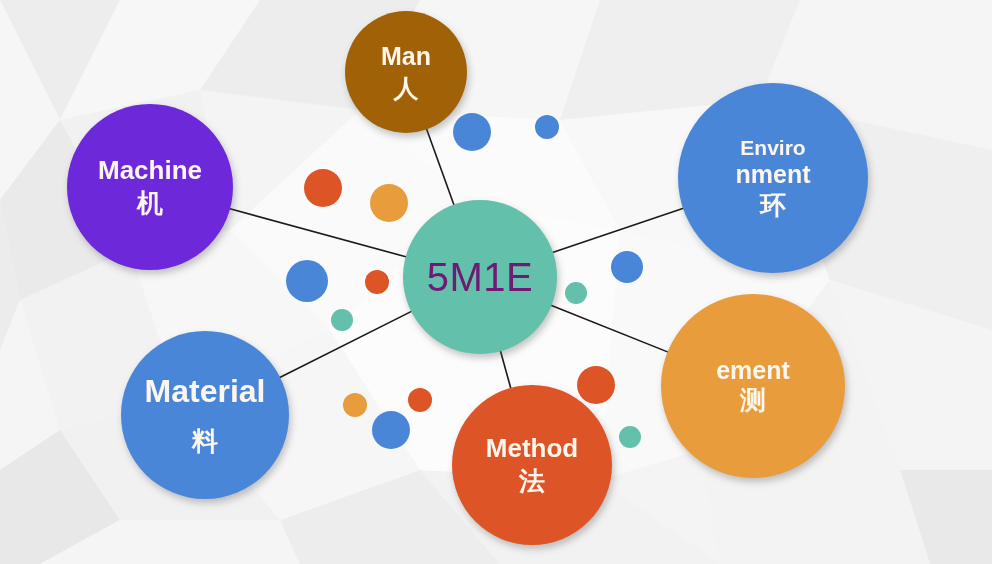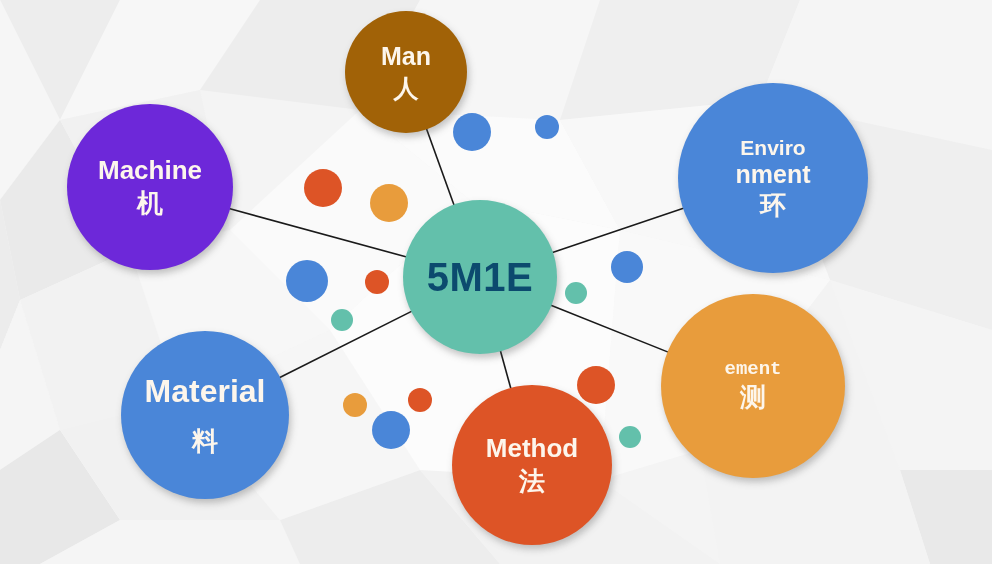--- a/index.html
+++ b/index.html
@@ -29,22 +29,22 @@
     color:#fdf6ec;
     font-weight:bold;
     line-height:1.05;
     box-shadow:2px 4px 7px rgba(90,90,90,0.35);
     user-select:none;
   }
   .node .en{ display:block; }
   .node .cn{ display:block; }
 
   .node-center{
-    color:#0c4a6e;
-    font-weight:bold;
+    color:#701a75;
+    font-weight:normal;
     letter-spacing:0.5px;
   }
 </style>
 </head>
 <body>
 
 <div id="stage">
 
   <svg id="bg-poly" viewBox="0 0 992 564" preserveAspectRatio="none">
       <polygon points="0,0 120,0 60,120" fill="#ededed"></polygon>
@@ -118,21 +118,21 @@
       <div class="node" style="left: 678px; top: 83px; width: 190px; height: 190px; background: rgb(74, 134, 216);">
         <span class="en" style="font-size: 21px; margin-bottom: 2px;">Enviro</span>
         <span class="en" style="font-size: 25px; margin-bottom: 4px;">nment</span>
         <span class="cn" style="font-size: 26px;">环</span>
       </div>
       <div class="node" style="left: 121px; top: 331px; width: 168px; height: 168px; background: rgb(74, 134, 216);">
         <span class="en" style="font-size: 32px; margin-bottom: 20px;">Material</span>
         <span class="cn" style="font-size: 26px;">料</span>
       </div>
       <div class="node" style="left: 661px; top: 294px; width: 184px; height: 184px; background: rgb(232, 156, 60);">
-        <span class="en" style="font-size: 19px; margin-bottom: 4px; font-family: Liberation Mono, monospace;">ement</span>
+        <span class="en" style="font-size: 25px; margin-bottom: 4px;">ement</span>
         <span class="cn" style="font-size: 26px;">测</span>
       </div>
       <div class="node" style="left: 452px; top: 385px; width: 160px; height: 160px; background: rgb(221, 84, 38);">
         <span class="en" style="font-size: 26px; margin-bottom: 6px;">Method</span>
         <span class="cn" style="font-size: 26px;">法</span>
       </div>
     </div>
 
 </div>
 

